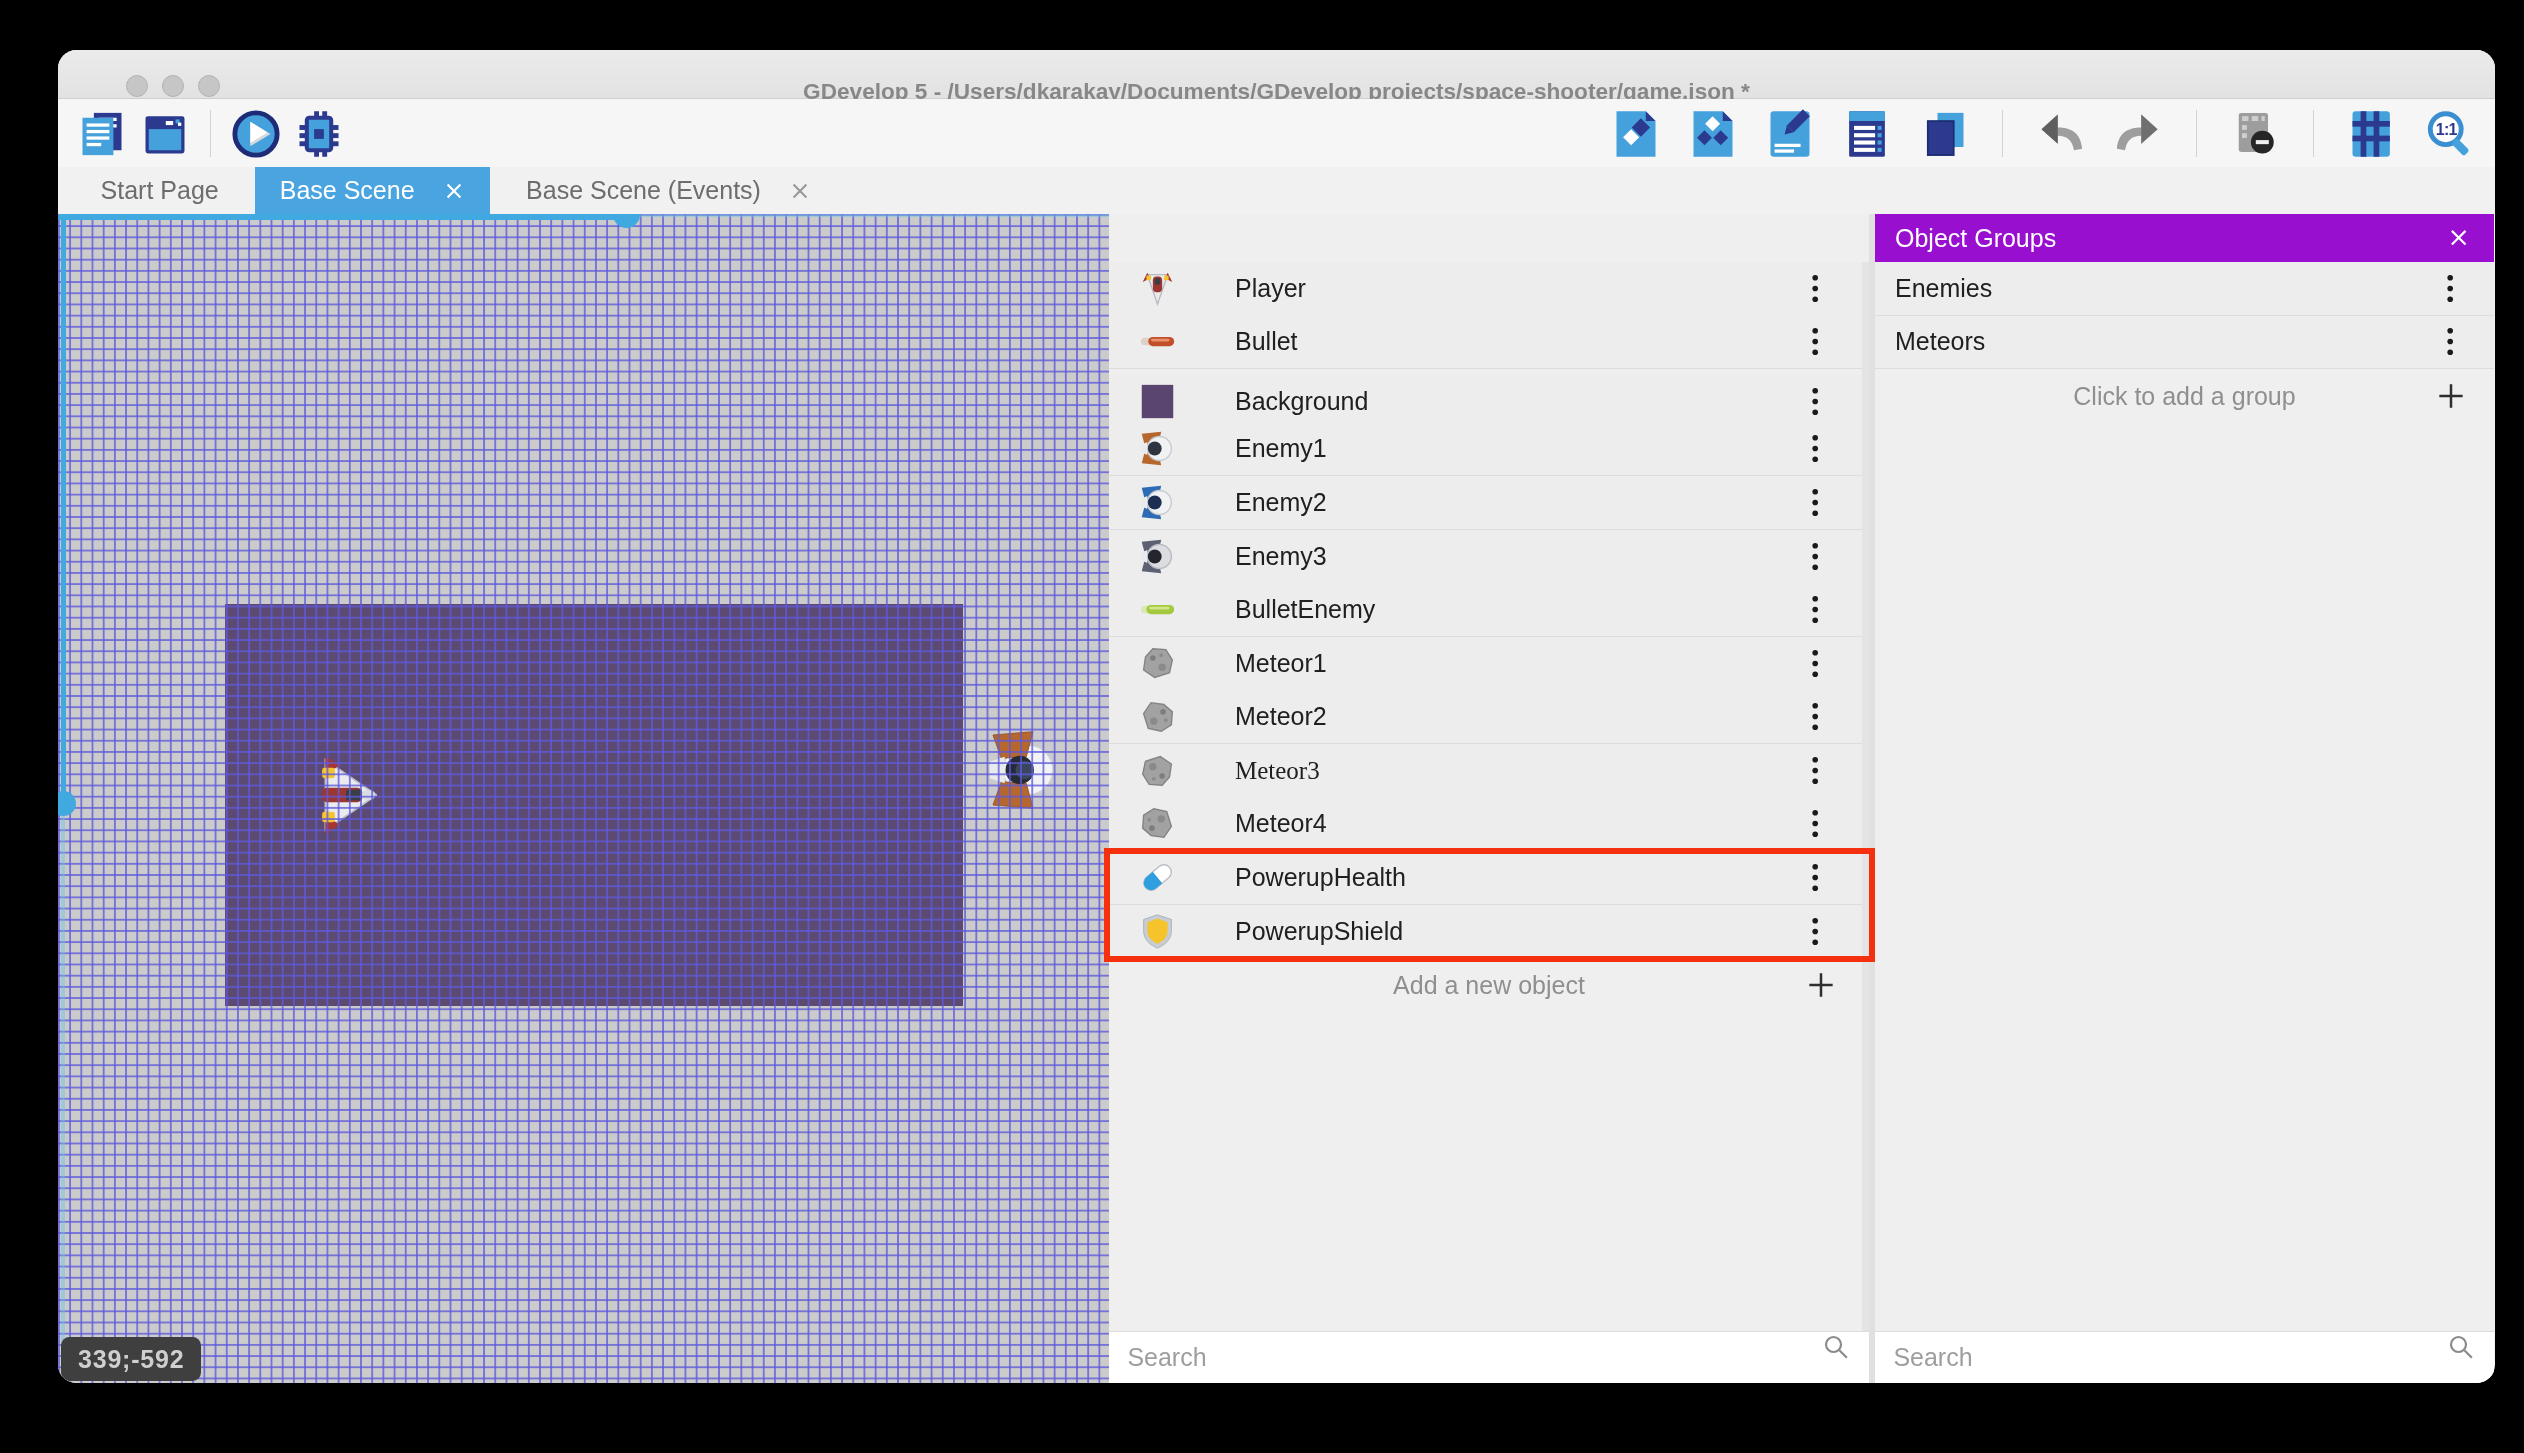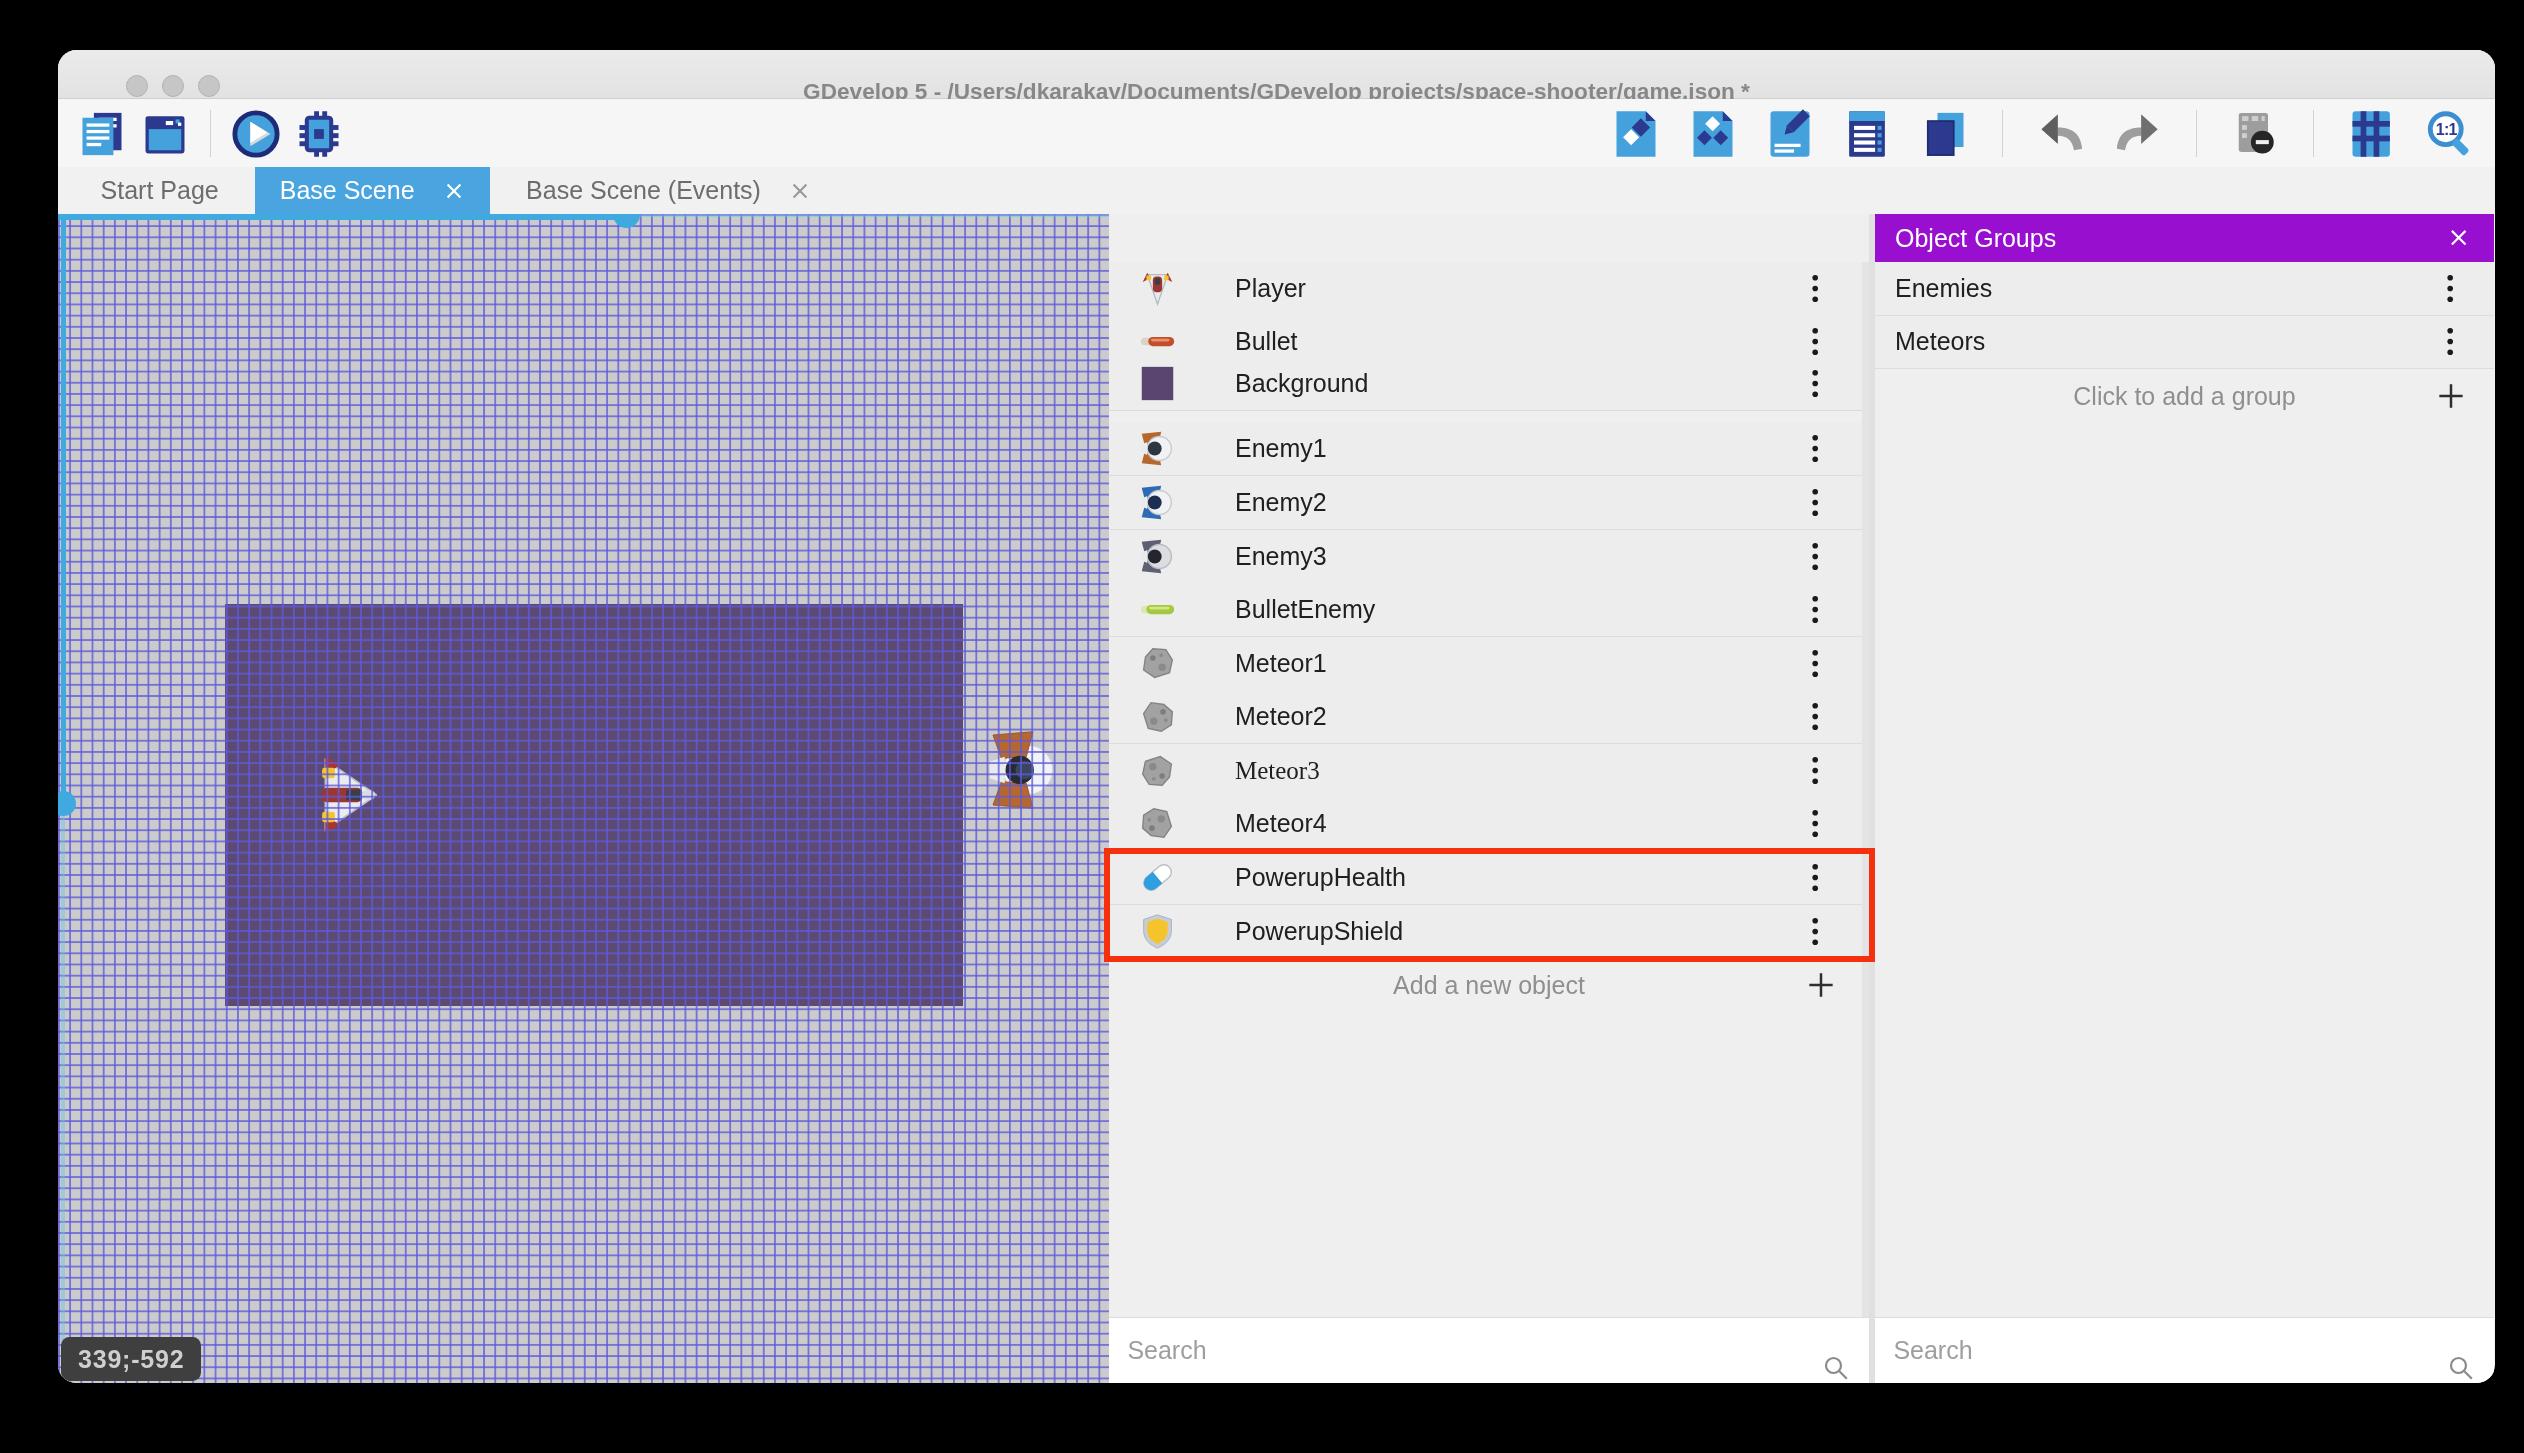--- a/index.html
+++ b/index.html
@@ -78,22 +78,22 @@
   .g-label { left:20px; }
   .kebab { position:absolute; right:39px; width:30px; height:37px; top:8.4px; display:flex; align-items:center; justify-content:center; }
   .add-row { position:absolute; left:0; width:100%; height:54px; display:flex; align-items:center; }
   .add-label { width:100%; text-align:center; font-size:25px; color:#8f8f8f; }
   .plus-btn { position:absolute; right:33px; width:30px; height:30px; }
   .scroll-gutter { position:absolute; right:0; top:48px; bottom:49px; width:6.7px; background:#e4e4e4; }
 
   .red-box { position:absolute; left:-5px; top:634px; width:771px; height:114px;
              border:6.7px solid #f4300e; z-index:8; pointer-events:none; }
 
-  .search-bar { position:absolute; left:0; bottom:0; width:100%; height:66px; background:#ffffff;
-                border-top:0.8px solid #ddd; display:flex; align-items:flex-end; }
+  .search-bar { position:absolute; left:0; bottom:0; width:100%; height:52px; background:#ffffff;
+                border-top:0.8px solid #ddd; display:flex; align-items:flex-start; }
   .search-input { flex:1; height:100%; border:none; outline:none; background:transparent;
                   font-size:25px; color:#444; padding-left:18.4px; font-family:inherit; }
   .search-input::placeholder { color:#9e9e9e; }
   .search-icon { width:30px; height:30px; margin-right:18.4px; flex:none; }
 </style>
 </head>
 <body>
 
 <div class="window">
 
@@ -352,21 +352,21 @@
         <span class="row-label">Bullet</span>
         <span class="kebab">
             <svg width="8.4" height="33" viewBox="0 0 10 40">
               <circle cx="5" cy="7" r="3.4" fill="#1a1a1a"></circle>
               <circle cx="5" cy="20" r="3.4" fill="#1a1a1a"></circle>
               <circle cx="5" cy="33" r="3.4" fill="#1a1a1a"></circle>
             </svg>
           </span>
       </div>
 
-      <div class="row" style="top:143px;text-align:right;">
+      <div class="row" style="top:161px;text-align:right;">
         <span class="row-icon">
           <svg viewBox="0 0 40 40">
               <rect x="3" y="2" width="34" height="36" fill="#5a4570"></rect>
             </svg>
         </span>
         <span class="row-label">Background</span>
         <span class="kebab">
             <svg width="8.4" height="33" viewBox="0 0 10 40">
               <circle cx="5" cy="7" r="3.4" fill="#1a1a1a"></circle>
               <circle cx="5" cy="20" r="3.4" fill="#1a1a1a"></circle>

